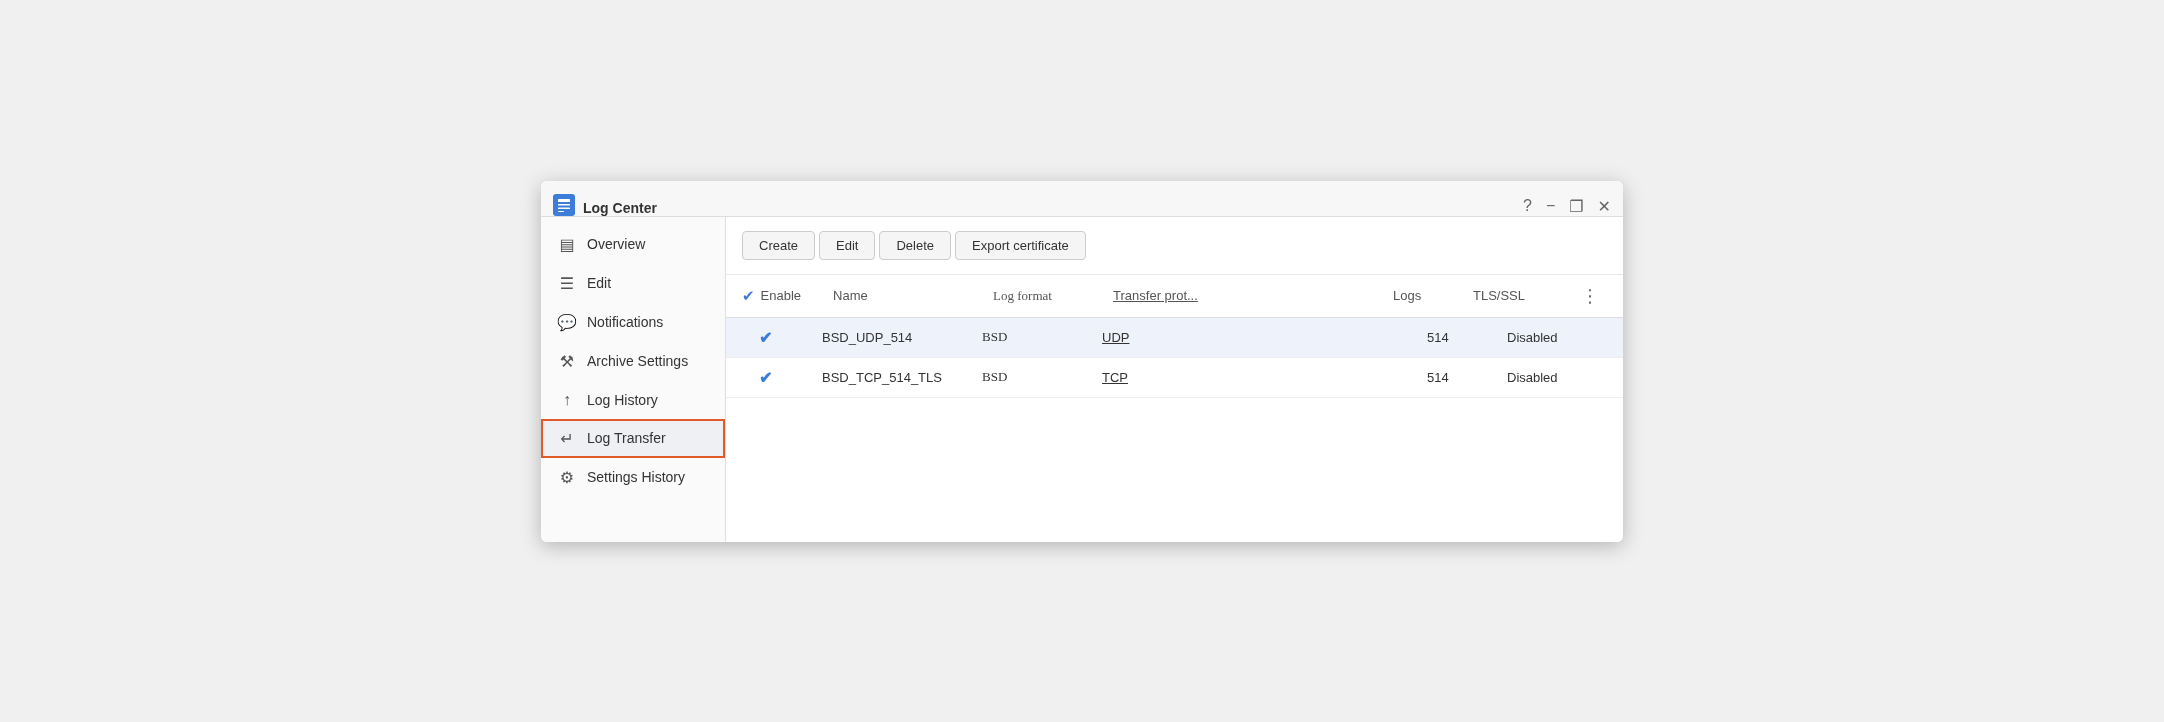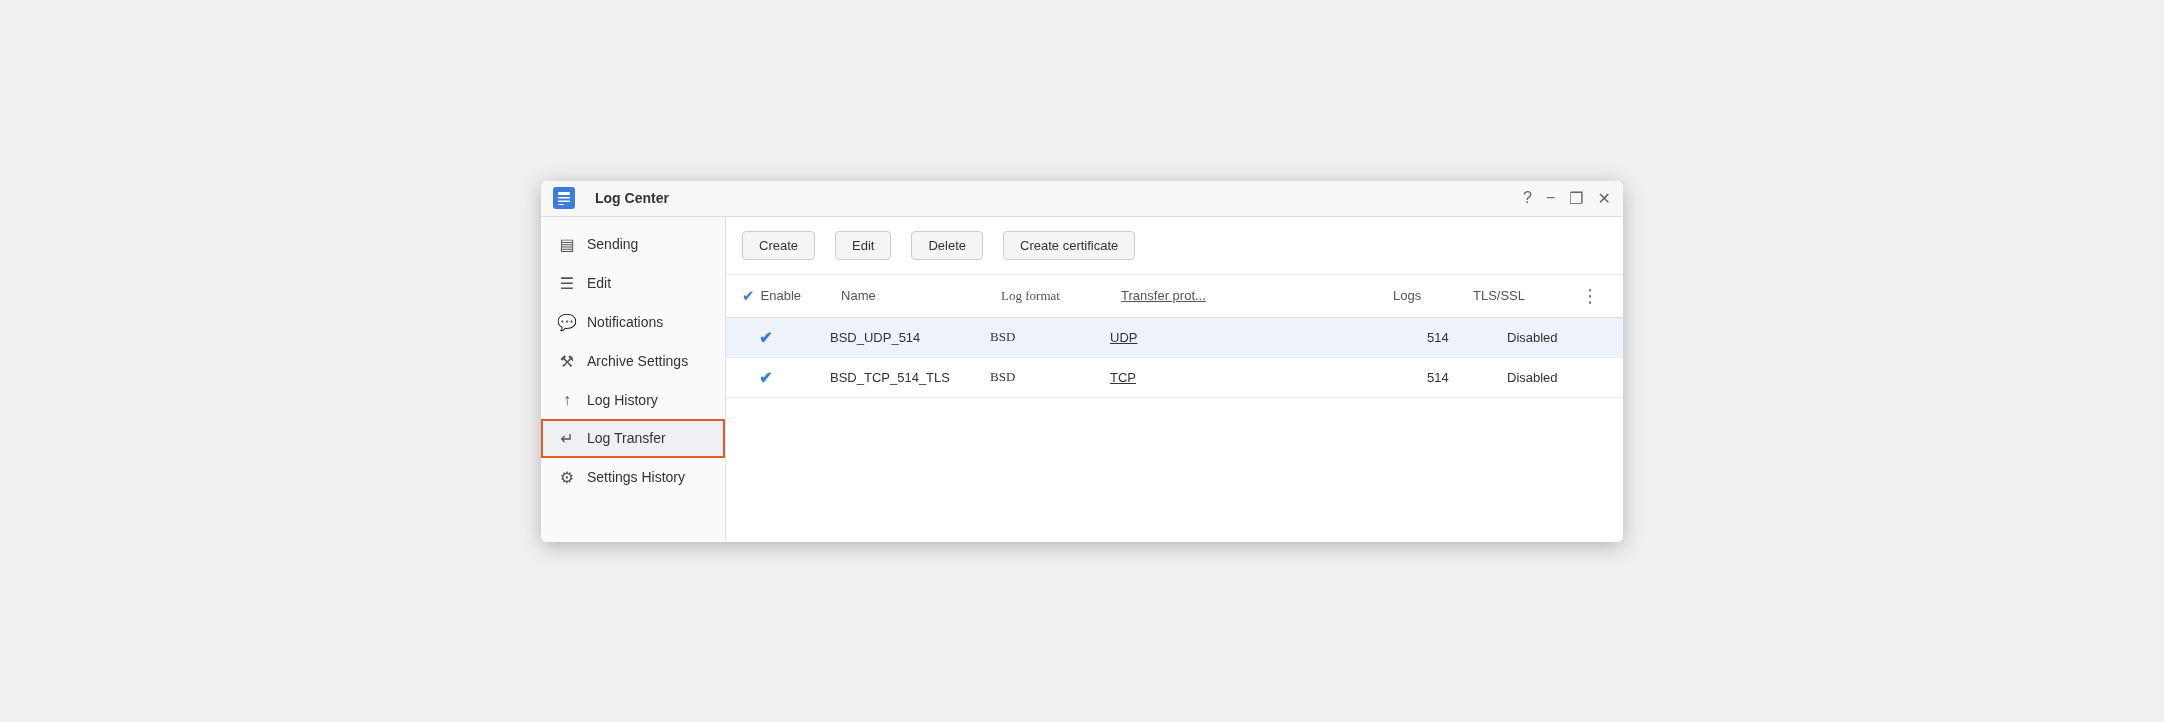--- a/index.html
+++ b/index.html
@@ -17,27 +17,26 @@
       height: 361px;
       background: #fff;
       border-radius: 6px;
       box-shadow: 0 4px 20px rgba(0,0,0,0.25);
       display: flex;
       flex-direction: column;
       overflow: hidden;
     }
     .titlebar {
       display: flex;
-      align-items: center;
+      align-items: flex-end;
       background: #f7f7f7;
       border-bottom: 1px solid #ddd;
       padding: 0 12px;
       height: 36px;
       flex-shrink: 0;
-      gap: 12px;
     }
     .titlebar-icon {
       width: 22px;
       height: 22px;
       background: #3b7dd8;
       border-radius: 3px;
       display: flex;
       align-items: center;
       justify-content: center;
       margin-right: 8px;
@@ -98,21 +97,21 @@
     }
     .main {
       flex: 1;
       display: flex;
       flex-direction: column;
       background: #fff;
       overflow: hidden;
     }
     .toolbar {
       display: flex;
-      gap: 20px;
+      gap: 4px;
       padding: 14px 16px;
       border-bottom: 1px solid #e8e8e8;
       flex-shrink: 0;
     }
     .btn {
       padding: 6px 16px;
       border: 1px solid #ccc;
       background: #f5f5f5;
       border-radius: 4px;
       cursor: pointer;
@@ -179,21 +178,21 @@
       display: flex;
       align-items: center;
     }
     thead th, tbody td {
       flex: 1;
     }
     thead th:first-child, tbody td:first-child {
       flex: 0 0 80px;
       text-align: center;
     }
-    thead th:nth-child(2), tbody td:nth-child(2) { flex: 0 0 160px; margin-left: 8px; }
+    thead th:nth-child(2), tbody td:nth-child(2) { flex: 0 0 160px; }
     thead th:nth-child(3), tbody td:nth-child(3) { flex: 0 0 120px; font-family: Liberation Serif, serif; }
     thead th:nth-child(4), tbody td:nth-child(4) { flex: 1; text-decoration: underline; }
     thead th:nth-child(5), tbody td:nth-child(5) { flex: 0 0 80px; }
     thead th:nth-child(6), tbody td:nth-child(6) { flex: 0 0 100px; }
     thead th:last-child { flex: 0 0 30px; }
     tbody tr { display: flex; align-items: center; }
   </style>
 </head>
 <body>
 
@@ -215,21 +214,21 @@
       <span>❐</span>
       <span>✕</span>
     </div>
   </div>
 
   <div class="content">
 
     <div class="sidebar">
       <div class="sidebar-item">
         <span class="sidebar-item-icon">▤</span>
-        <span>Sending</span>
+        <span>Overview</span>
       </div>
       <div class="sidebar-item">
         <span class="sidebar-item-icon">☰</span>
         <span>Edit</span>
       </div>
       <div class="sidebar-item">
         <span class="sidebar-item-icon">💬</span>
         <span>Notifications</span>
       </div>
       <div class="sidebar-item">
@@ -249,21 +248,21 @@
         <span>Settings History</span>
       </div>
     </div>
 
     <div class="main">
 
       <div class="toolbar">
         <button class="btn">Create</button>
         <button class="btn">Edit</button>
         <button class="btn">Delete</button>
-        <button class="btn">Create certificate</button>
+        <button class="btn">Export certificate</button>
       </div>
 
       <div class="table-container">
         <table>
           <thead>
             <tr>
               <th>
                 <div class="header-check">
                   <span style="color:#3b7dd8; font-size:15px;">✔</span>
                   <span>Enable</span>

